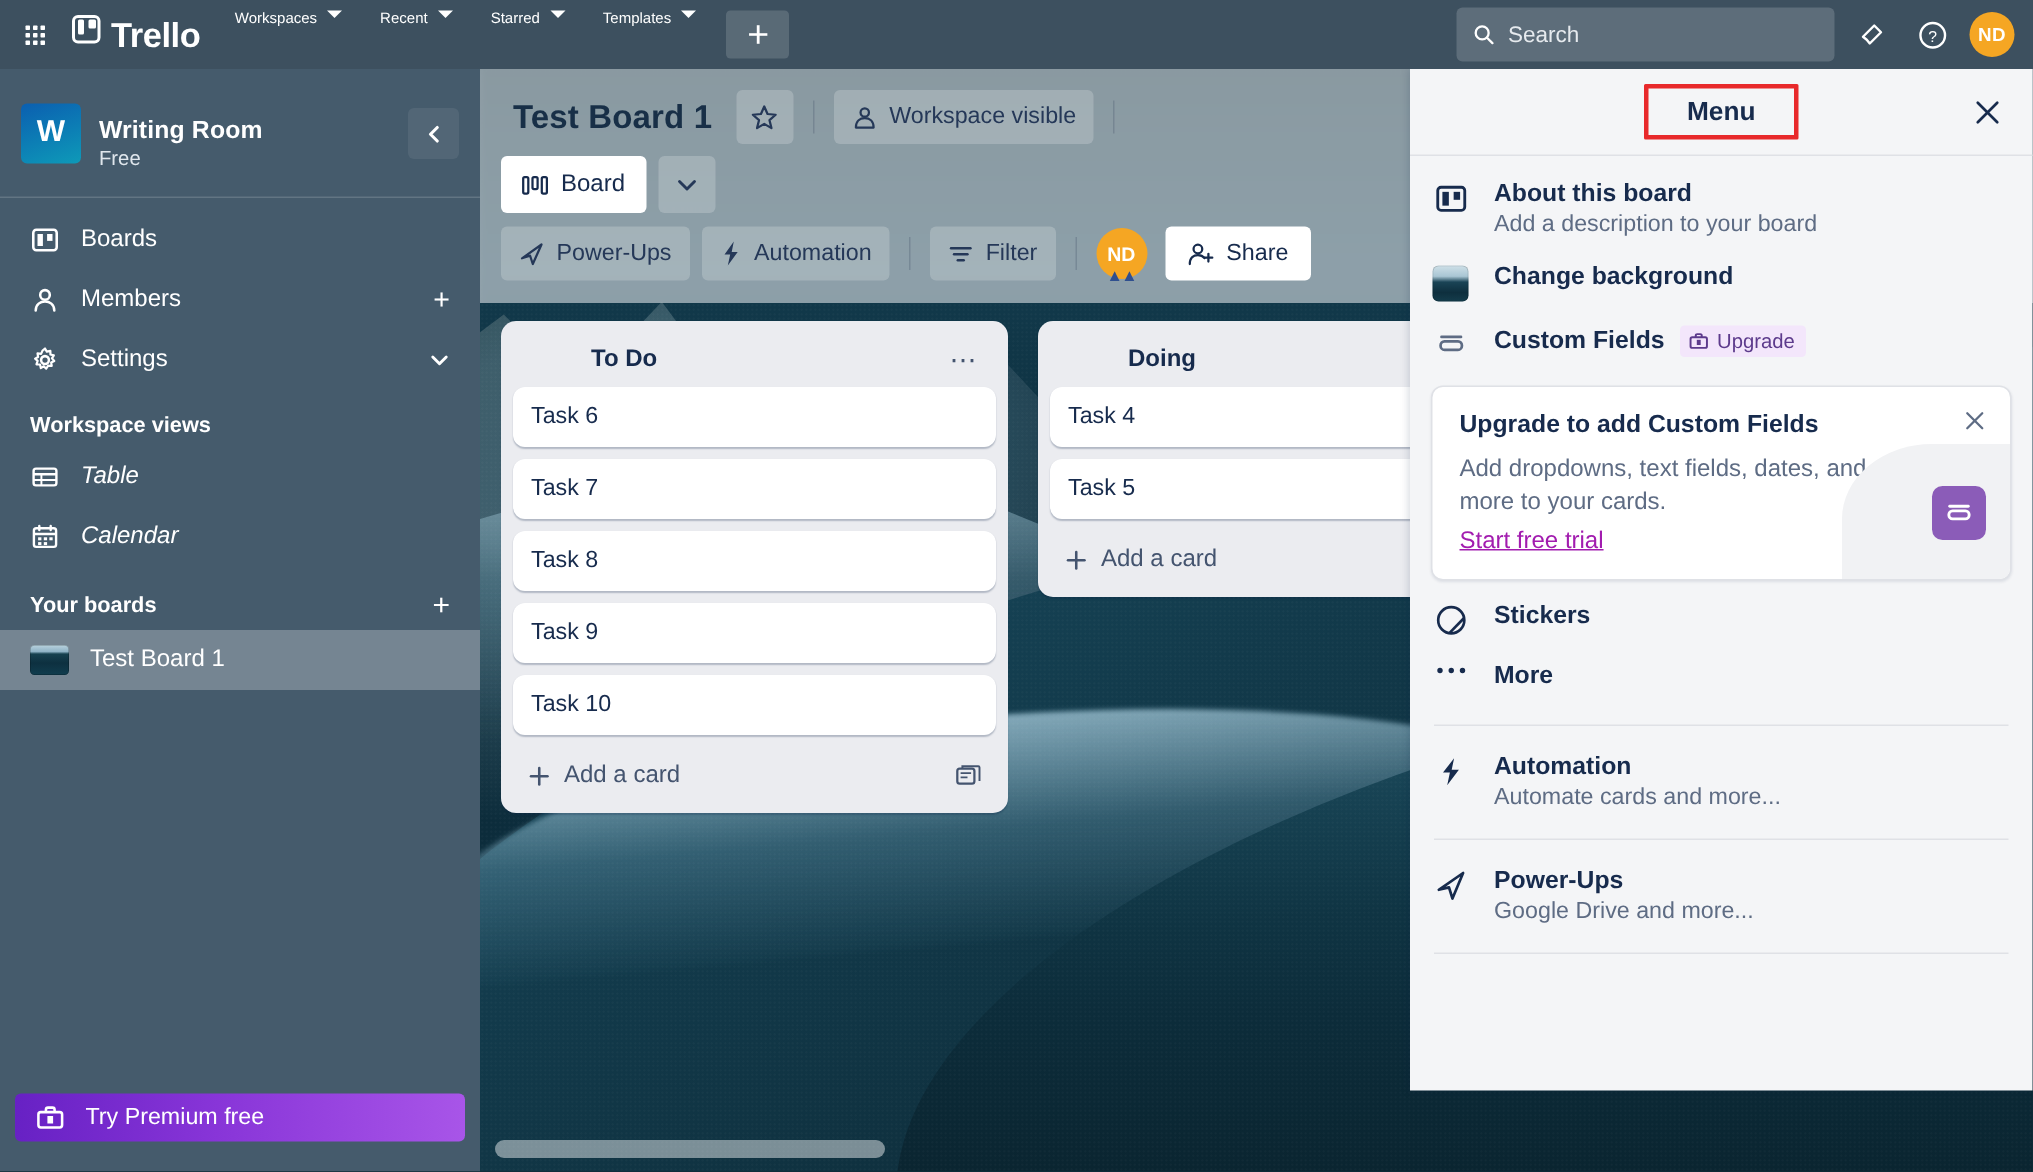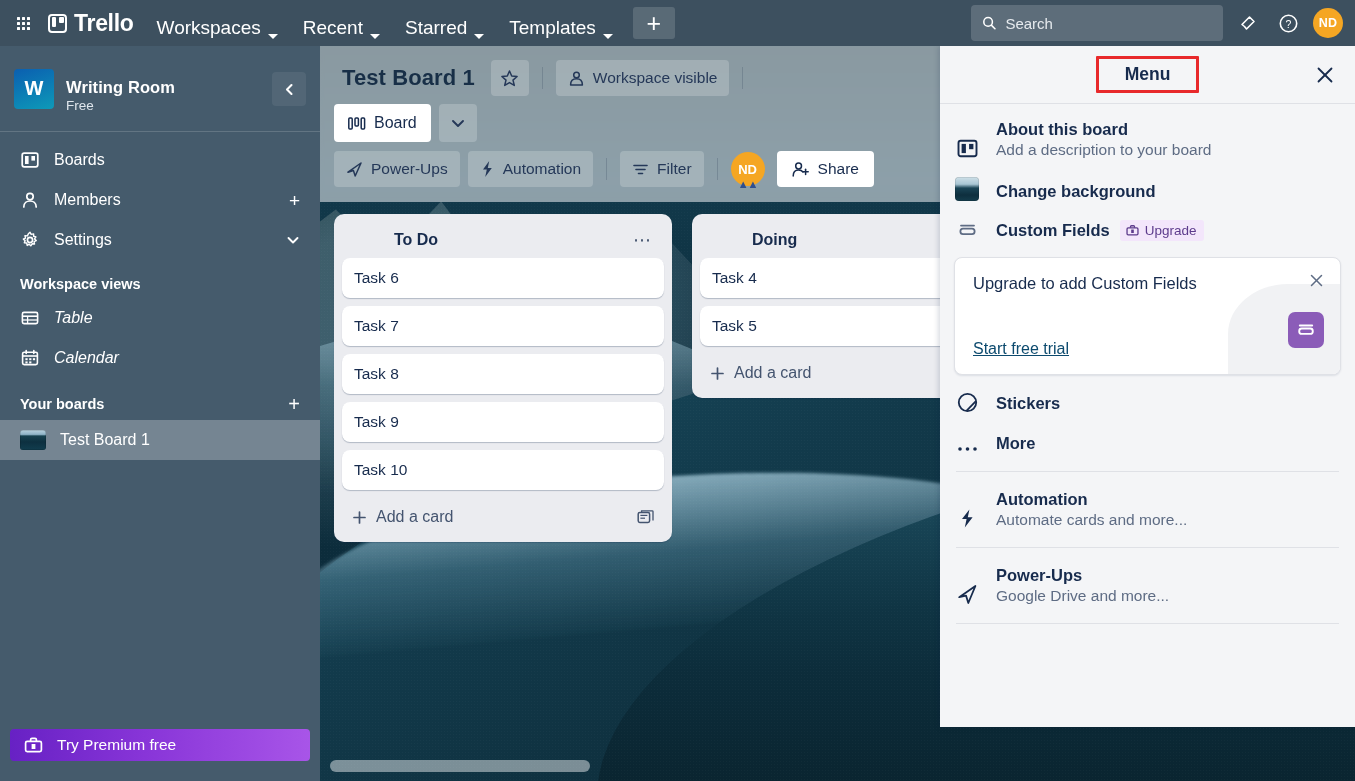--- a/index.html
+++ b/index.html
@@ -14,28 +14,28 @@
   
   .topbar {
     position: absolute; top: 0; left: 0; width: 1355px; height: 46px;
     background: #3d505f;
     display: flex; align-items: center; gap: 0px;
     z-index: 40;
   }
   .tb-grid { width: 46px; height: 46px; display: flex; align-items: center; justify-content: center; cursor: pointer; }
   .grid9 { display: grid; grid-template-columns: repeat(3, 3px); grid-template-rows: repeat(3,3px); gap: 2px; }
   .grid9 i { display: block; width: 3px; height: 3px; background: #fff; border-radius: .5px; }
-  .tb-logo { display: flex; align-items: center; gap: 7px; padding: 0 12px 0 2px; cursor: pointer; }
+  .tb-logo { display: flex; align-items: flex-start; gap: 7px; padding: 0 12px 0 2px; cursor: pointer; }
   .tb-logo .logomark { width: 19px; height: 19px; border: 2.4px solid #fff; border-radius: 4px; position: relative; }
   .tb-logo .logomark::before { content:""; position:absolute; left:1.5px; top:1.5px; width:4.5px; height:9.5px; background:#fff; border-radius:1px;}
   .tb-logo .logomark::after { content:""; position:absolute; right:1.5px; top:1.5px; width:4.5px; height:5.5px; background:#fff; border-radius:1px;}
   .tb-logo .wordmark { color: #fff; font-size: 23px; font-weight: bold; letter-spacing: -0.3px; }
   .tb-item {
-    height: 32px; display: flex; align-items: flex-end; gap: 7px;
-    color: #fff; font-size: 19px; padding: 0 11px; border-radius: 3px; cursor: pointer;
+    height: 32px; display: flex; align-items: flex-start; gap: 7px;
+    color: #fff; font-size: 10px; padding: 0 11px; border-radius: 3px; cursor: pointer;
     margin-right: 3px;
   }
   .chev { width: 0; height: 0; border-left: 5px solid transparent; border-right: 5px solid transparent; border-top: 5.5px solid #fff; }
   .tb-plus {
     width: 42px; height: 32px; background: rgba(255,255,255,.15); border-radius: 3px;
     color: #fff; display:flex; align-items:center; justify-content:center; font-size: 25px; font-weight: 300;
     margin-left: 6px; cursor: pointer; line-height: 1;
   }
   .tb-right { margin-left: auto; display: flex; align-items: center; gap: 10px; padding-right: 12px; }
   .tb-search {
@@ -252,21 +252,21 @@
     border: 3px solid #e8292b; padding: 5px 26px; border-radius: 1px;
   }
   .mp-title { color: #172b4d; font-size: 17.5px; font-weight: bold; }
   .mp-close {
     position: absolute; right: 14px; top: 50%; transform: translateY(-50%);
     width: 32px; height: 32px; display:flex; align-items:center; justify-content:center;
     cursor: pointer; border-radius: 4px;
   }
   .mp-body { flex: 1; overflow: hidden; padding: 8px 0 0 0; position: relative; }
   .mp-row {
-    display: flex; align-items: flex-end; gap: 16px; padding: 8px 18px 8px 14px;
+    display: flex; align-items: flex-start; gap: 16px; padding: 8px 18px 8px 14px;
     cursor: pointer; min-height: 40px;
   }
   .mp-ic { width: 26px; flex: 0 0 26px; display:flex; align-items:center; justify-content:center; padding-top: 2px;}
   .mp-txt { display: flex; flex-direction: column; gap: 2px; }
   .mp-lbl { color: #172b4d; font-size: 16.5px; font-weight: bold; display: flex; align-items: center; gap: 10px;}
   .mp-sub { color: #5e6c84; font-size: 15.5px; }
   .upgrade-pill {
     background: #f3e6fb; color: #5d3b8c; font-size: 13.5px; font-weight: normal;
     padding: 3px 8px 3px 6px; border-radius: 3px; display: inline-flex; align-items:center; gap: 6px;
   }
@@ -274,24 +274,24 @@
   .bg-thumb {
     width: 24px; height: 24px; border-radius: 4px;
     background: linear-gradient(to bottom, #cfe0e8 0%, #a9c6d4 30%, #1a4456 46%, #0e2f3e 75%, #143c4c 100%);
     box-shadow: inset 0 0 0 .5px rgba(0,0,0,.2);
   }
   .promo {
     margin: 8px 14px 6px 14px; background: #fff; border: 1px solid #dfe1e6; border-radius: 8px;
     padding: 16px 18px 16px 18px; position: relative; overflow: hidden;
     box-shadow: 0 1px 2px rgba(9,30,66,.1);
   }
-  .promo-title { color: #172b4d; font-size: 16.5px; font-weight: normal; margin-bottom: 21px; }
+  .promo-title { color: #172b4d; font-size: 16.5px; font-weight: bold; margin-bottom: 9px; }
   .promo-desc { color: #5e6c84; font-size: 16px; line-height: 1.38; max-width: 310px; }
   .promo-link {
-    color: #0c4a6e; font-size: 16px; text-decoration: underline; margin-top: 26px; display: inline-block; cursor: pointer; text-align: center;
+    color: #a21caf; font-size: 16px; text-decoration: underline; margin-top: 6px; display: inline-block; cursor: pointer; text-align: center;
   }
   .promo-x {
     position: absolute; right: 12px; top: 10px; width: 24px; height: 24px;
     display:flex; align-items:center; justify-content:center; cursor: pointer; color: #5e6c84; font-size: 17px;
   }
   .promo-art {
     position: absolute; right: -8px; bottom: -10px; width: 120px; height: 100px;
     background: #f1f2f4; border-radius: 50% 0 0 0;
   }
   .promo-badge {
@@ -690,20 +690,21 @@
             <rect x="3.4" y="9" width="14.2" height="5.6" rx="2.6" fill="none" stroke="#fff" stroke-width="2"></rect>
           </svg>
         </div>
         <div class="promo-x">
           <svg width="15" height="15" viewBox="0 0 15 15">
             <line x1="2.5" y1="2.5" x2="12.5" y2="12.5" stroke="#5e6c84" stroke-width="1.5" stroke-linecap="round"></line>
             <line x1="12.5" y1="2.5" x2="2.5" y2="12.5" stroke="#5e6c84" stroke-width="1.5" stroke-linecap="round"></line>
           </svg>
         </div>
         <div class="promo-title">Upgrade to add Custom Fields</div>
+        <div class="promo-desc">Add dropdowns, text fields, dates, and more to your cards.</div>
         <div class="promo-link">Start free trial</div>
       </div>
 
       <div class="mp-row">
         <span class="mp-ic">
           <svg width="21" height="21" viewBox="0 0 21 21">
             <path d="M10.5 1.8 A8.7 8.7 0 1 1 1.8 10.5 A8.7 8.7 0 0 1 10.5 1.8 Z" fill="none" stroke="#172b4d" stroke-width="1.8"></path>
             <path d="M18.9 9.2 L9.4 18.9" fill="none" stroke="#172b4d" stroke-width="1.8"></path>
           </svg>
         </span>

